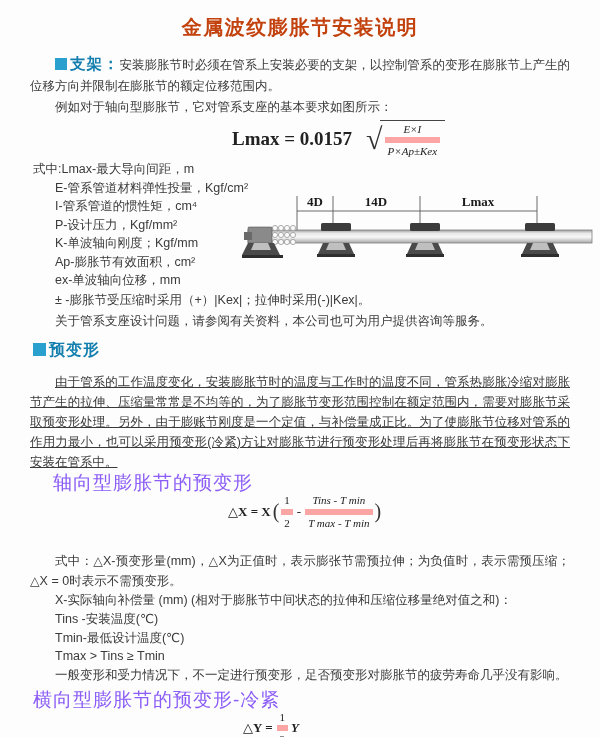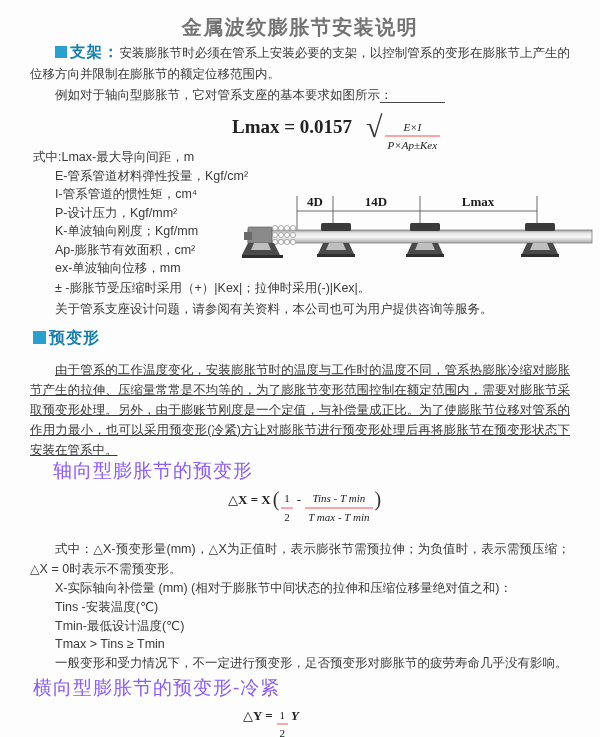--- a/index.html
+++ b/index.html
@@ -1,41 +1,41 @@
 <!DOCTYPE html>
 <html><head>
 <meta charset="utf-8">
 <style>
   html,body{margin:0;padding:0;background:#ffffff;}
   body{width:600px;height:737px;font-family:"Liberation Sans","DejaVu Sans",sans-serif;color:#3a3a3a;}
   .page{position:relative;width:600px;height:737px;background:#fdfdfd;overflow:hidden;}
 
-  .title{margin:14px 0 0;text-align:center;font-size:20px;font-weight:bold;color:#737373;letter-spacing:1.5px;}
+  .title{margin:14px 0 0;text-align:center;font-size:20px;font-weight:bold;color:#c2410c;letter-spacing:1.5px;}
 
   .para{margin:0 30px;font-size:12.5px;line-height:21px;text-align:justify;color:#3a3a3a;}
-  .p-first{font-family:Liberation Serif, serif;}
+  .p-first{margin-top:12px;font-family:Liberation Serif, serif;}
   .indent{text-indent:2em;}
   .hang{padding-left:25px;}
 
   .sq{display:inline-block;width:12px;height:12px;background:#2aa0cf;margin-right:3px;vertical-align:-1px;}
   .sq-big{width:13px;height:13px;vertical-align:-1px;}
   .sec-inline-label{color:#147fae;font-size:15.5px;font-weight:bold;letter-spacing:1px;}
   .sec-head{margin:8px 0 0 33px;color:#147fae;font-size:16px;font-weight:bold;letter-spacing:1px;line-height:20px;}
   .sub-head{color:#8b5cf6;font-size:19px;font-weight:normal;letter-spacing:1px;line-height:18px;}
   .sub-head.axial{margin:2px 0 0 53px;}
   .sub-head.lateral{margin:6px 0 0 33px;}
 
   .formula{font-family:"Liberation Serif","DejaVu Serif",serif;color:#222;display:flex;align-items:center;}
   .f1{height:34px;margin:4px 0 2px;padding-left:232px;}
   .f1-lhs{font-size:19px;font-weight:bold;margin-right:14px;}
   .sqrt{display:inline-flex;align-items:center;}
   .sqrt-sym{font-size:30px;font-weight:400;line-height:1;margin-right:-3px;color:#333;}
   .sqrt-box{border-top:1.4px solid #444;padding:1px 5px 0;}
   .frac{display:inline-block;text-align:center;vertical-align:middle;font-size:11px;line-height:1.3;}
-  .frac .num{display:block;border-bottom:2px solid #fca5a5;padding:16px 3px 1px;}
+  .frac .num{display:block;border-bottom:6px solid #fca5a5;padding:0 3px 1px;}
   .frac .den{display:block;padding:1px 3px 0;}
   .ital{font-style:italic;}
 
   .f2{height:32px;margin-top:4px;padding-left:228px;font-size:13px;}
   .f2 .lhs{font-weight:bold;}
   .paren{font-size:20px;font-weight:400;margin:0 2px;color:#333;}
   .minus{margin:0 4px;}
 
   .defs{margin:4px 0 0 33px;font-size:12.5px;line-height:18.5px;color:#3a3a3a;}
   .defs .dline{white-space:nowrap;}

